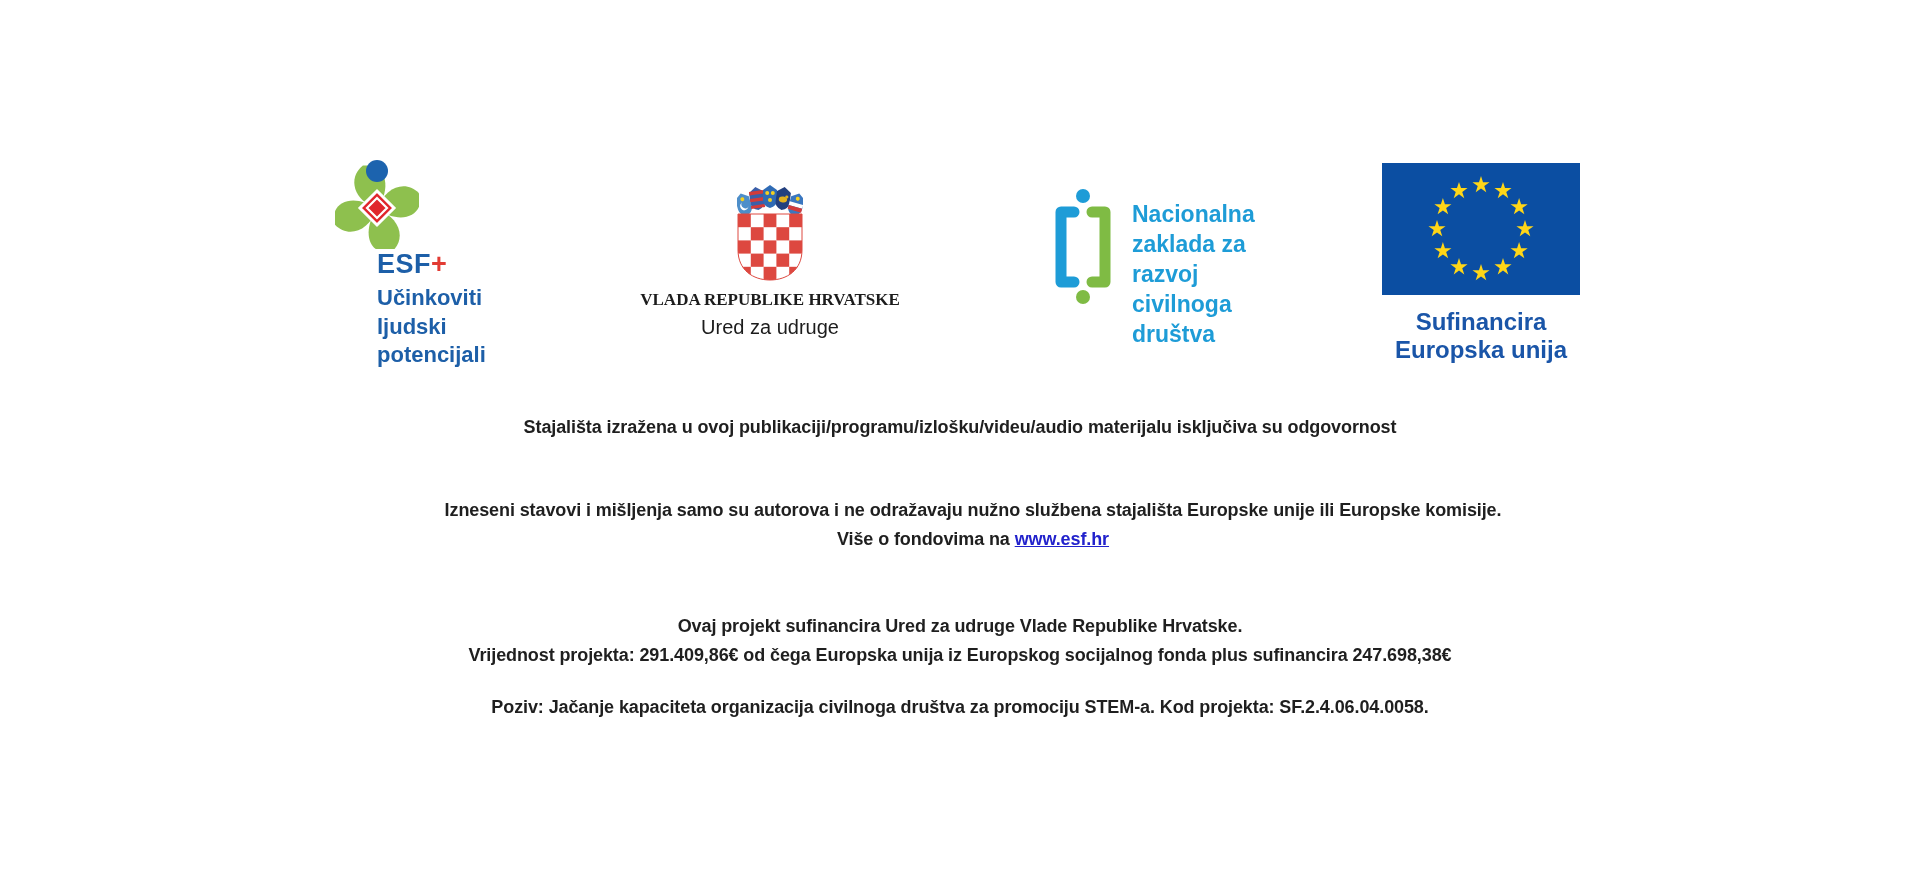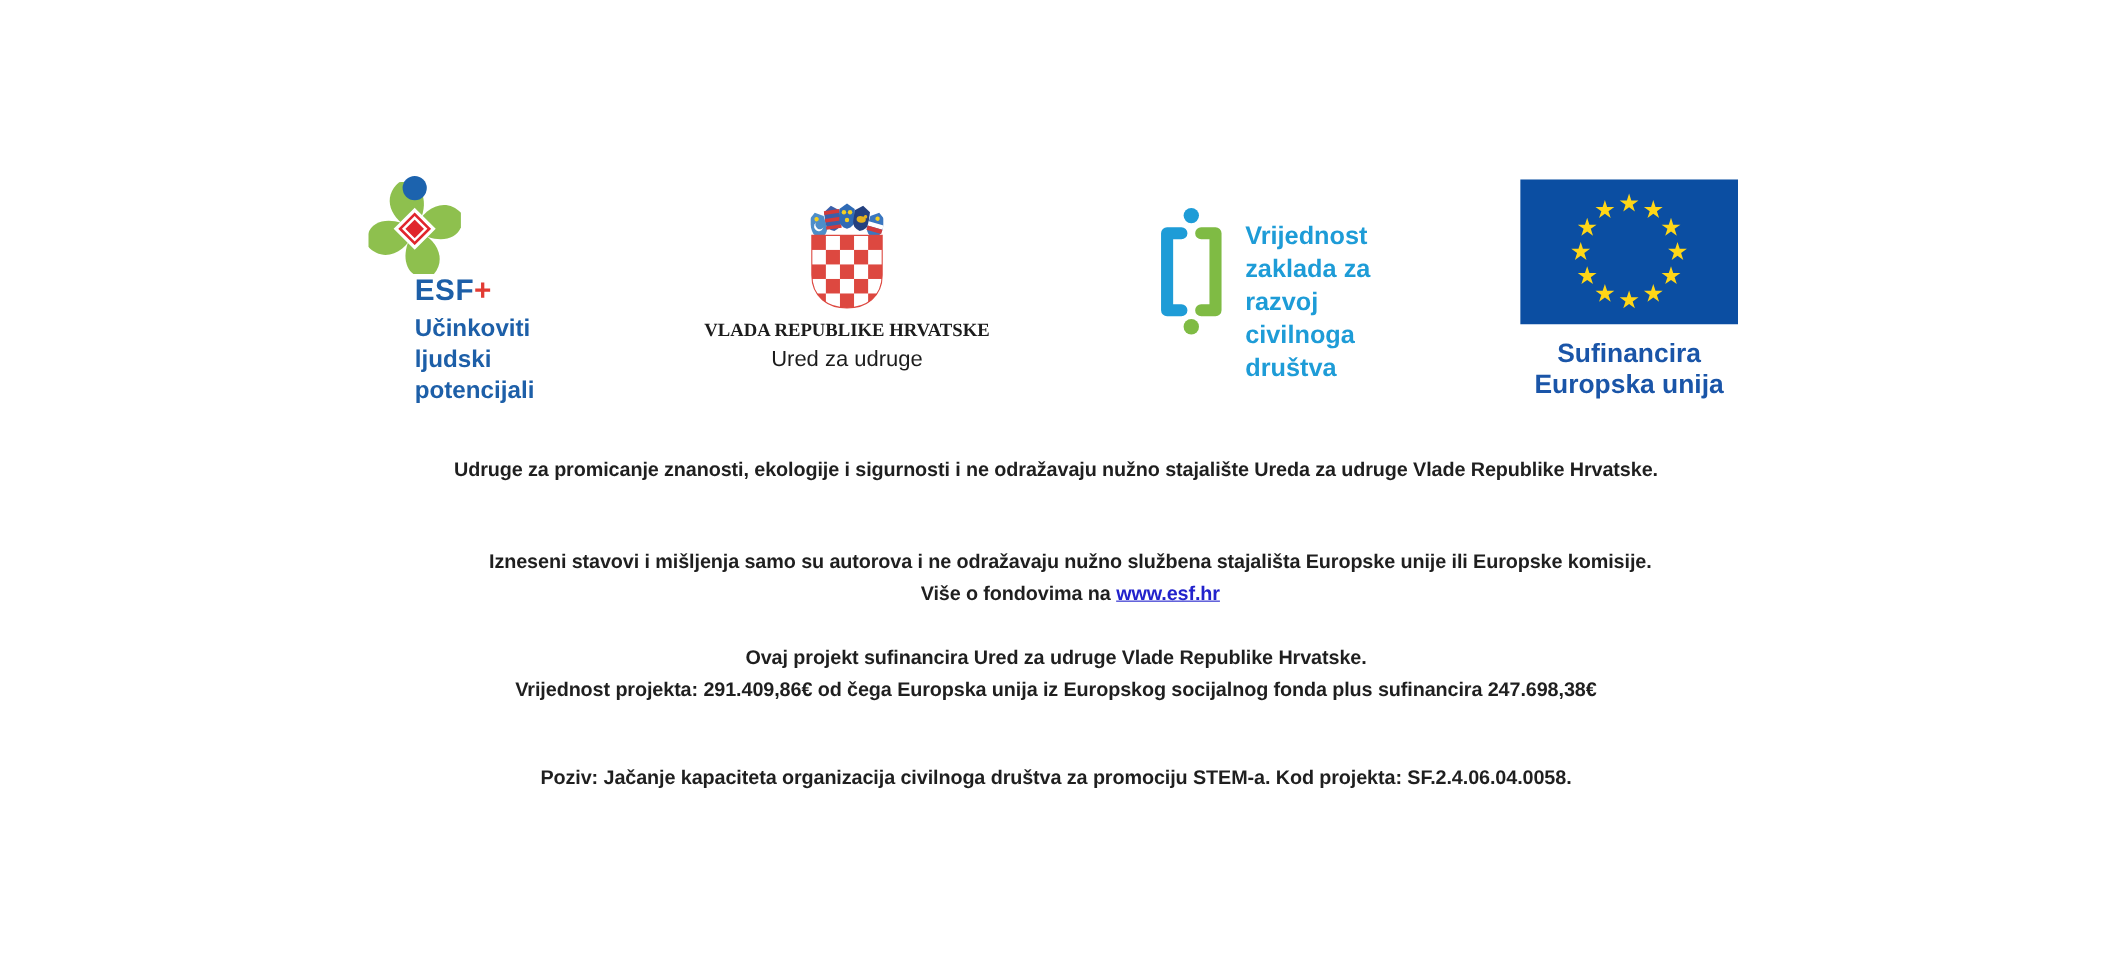--- a/index.html
+++ b/index.html
@@ -129,21 +129,21 @@
 
   <div class="abs" style="left:1048px;top:185px;">
     <svg width="70" height="120" viewBox="0 0 70 120">
       <circle cx="35" cy="11" r="7" fill="var(--nz_blue)"></circle>
       <path d="M26,27 H13 V97 H26" fill="none" stroke="var(--nz_blue)" stroke-width="11" stroke-linecap="round" stroke-linejoin="round"></path>
       <path d="M44,27 H57 V97 H44" fill="none" stroke="var(--nz_green)" stroke-width="11" stroke-linecap="round" stroke-linejoin="round"></path>
       <circle cx="35" cy="112" r="7" fill="var(--nz_green)"></circle>
     </svg>
   </div>
   <div class="abs" id="nz-name">
-    <div>Vrijednost</div>
+    <div>Nacionalna</div>
     <div>zaklada za</div>
     <div>razvoj</div>
     <div>civilnoga</div>
     <div>društva</div>
   </div>
 
   <div class="abs" style="left:1382px;top:163px;">
     <svg width="198" height="132" viewBox="0 0 198 132">
       <defs>
         <path id="eustar" d="M0,-1 L0.225,-0.309 L0.951,-0.309 L0.363,0.118 L0.588,0.809 L0,0.382 L-0.588,0.809 L-0.363,0.118 L-0.951,-0.309 L-0.225,-0.309 Z"></path>
@@ -164,29 +164,29 @@
         <use href="#eustar" transform="translate(77,27.9) scale(9)"></use>
       </g>
     </svg>
   </div>
   <div class="abs" id="eu-caption">
     <div>Sufinancira</div>
     <div>Europska unija</div>
   </div>
 
   <div class="abs para" id="para1" style="top:412px;">
-    <div>Udruge za promicanje znanosti, ekologije i sigurnosti i ne odražavaju nužno stajalište Ureda za udruge Vlade Republike Hrvatske.</div>
+    <div>Stajališta izražena u ovoj publikaciji/programu/izlošku/videu/audio materijalu isključiva su odgovornost</div>
   </div>
 
   <div class="abs para" id="para2" style="top:496px;padding-left:13px;">
     <div>Izneseni stavovi i mišljenja samo su autorova i ne odražavaju nužno službena stajališta Europske unije ili Europske komisije.</div>
     <div><span>Više o fondovima na </span><a href="#">www.esf.hr</a></div>
   </div>
 
-  <div class="abs para" id="para3" style="top:584px;">
+  <div class="abs para" id="para3" style="top:612px;">
     <div>Ovaj projekt sufinancira Ured za udruge Vlade Republike Hrvatske.</div>
     <div>Vrijednost projekta: 291.409,86€ od čega Europska unija iz Europskog socijalnog fonda plus sufinancira 247.698,38€</div>
   </div>
 
   <div class="abs para" id="para4" style="top:692px;">
     <div>Poziv: Jačanje kapaciteta organizacija civilnoga društva za promociju STEM-a. Kod projekta: SF.2.4.06.04.0058.</div>
   </div>
 
 </div>
 

